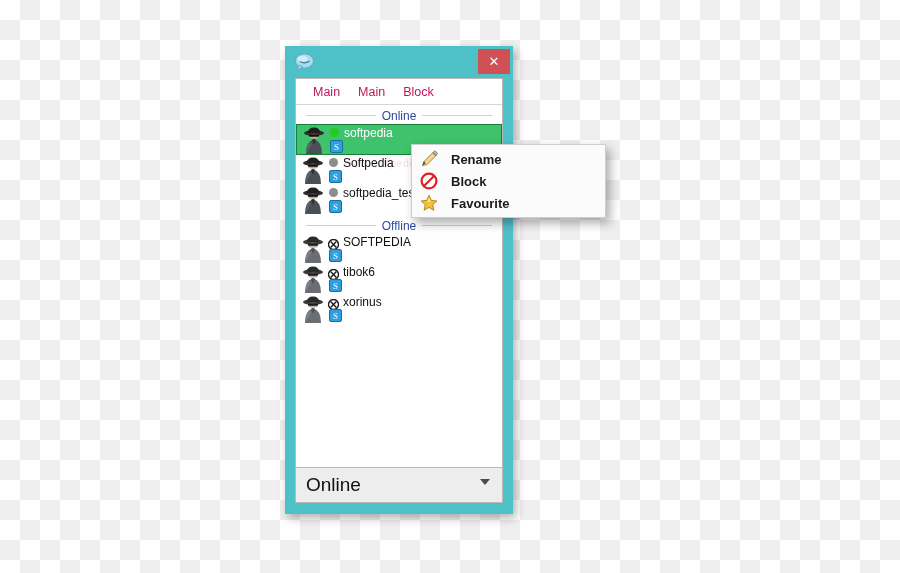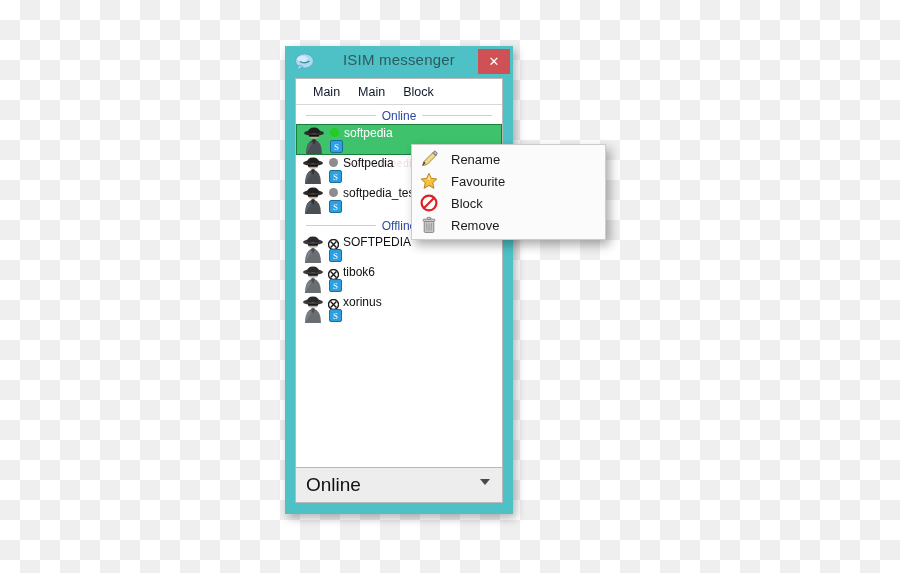--- a/index.html
+++ b/index.html
@@ -84,21 +84,21 @@
     height: 25px;
     background: #ffffff;
     border-bottom: 1px solid #d7d7d7;
     display: flex;
     align-items: center;
     padding-left: 8px;
     flex: 0 0 auto;
   }
   .menu-item {
     font-size: 12.5px;
-    color: #0f172a;
+    color: #be185d;
     padding: 2px 9px;
     cursor: pointer;
   }
 
   #contact-list {
     position: relative;
     flex: 1 1 auto;
     background: #ffffff;
     overflow: hidden;
   }
@@ -247,20 +247,21 @@
   #context-menu {
     position: absolute;
     left: 411px;
     top: 144px;
     width: 193px;
     background: #fbfbfb;
     border: 1px solid #cdcdcd;
     box-shadow: 4px 5px 10px rgba(0,0,0,0.33);
     padding: 3px 0;
     z-index: 50;
+    font-weight: bold;
   }
   .ctx-item {
     height: 22px;
     display: flex;
     align-items: center;
     cursor: pointer;
   }
   .ctx-icon {
     width: 34px;
     height: 22px;
@@ -282,21 +283,20 @@
 
   <div id="titlebar">
     <span id="app-icon">
       <svg width="19" height="18" viewBox="0 0 19 18">
         <ellipse cx="9.5" cy="8" rx="9" ry="7.2" fill="#a8dcf0" stroke="#5fa8c8" stroke-width="1"></ellipse>
         <ellipse cx="7.5" cy="5.8" rx="5.2" ry="3" fill="#d8f0fa" opacity="0.85"></ellipse>
         <path d="M4 12 L2 17 L8 13.6 Z" fill="#a8dcf0" stroke="#5fa8c8" stroke-width="0.8"></path>
         <path d="M5 8.5 Q9.5 11.5 14.5 8" stroke="#3d7f9c" stroke-width="1.1" fill="none"></path>
       </svg>
     </span>
-    <span id="title-text">ISIM messenger</span>
     <div id="close-button">✕</div>
   </div>
 
   <div id="client">
 
     <div id="menubar">
       <div class="menu-item">Main</div>
       <div class="menu-item">Main</div>
       <div class="menu-item">Block</div>
     </div>
@@ -468,42 +468,31 @@
         <path d="M13 2.5 L15 0.8 L17.4 3.4 L16 5.5 Z" fill="#b8b8c0" stroke="#6a6a74" stroke-width="0.8"></path>
         <path d="M2.5 15.5 L4 11.5 L5.5 13 Z" fill="#3a3a3a"></path>
       </svg>
     </span>
     <span class="ctx-label">Rename</span>
   </div>
 
   <div class="ctx-item">
     <span class="ctx-icon">
       <svg width="18" height="18" viewBox="0 0 18 18">
+        <circle cx="9" cy="9" r="7.4" fill="#ffffff" stroke="#e02020" stroke-width="2.2"></circle>
+        <path d="M4 14 L14 4" stroke="#e02020" stroke-width="2.2"></path>
+      </svg>
+    </span>
+    <span class="ctx-label">Block</span>
+  </div>
+
+  <div class="ctx-item">
+    <span class="ctx-icon">
+      <svg width="18" height="18" viewBox="0 0 18 18">
         <path d="M9 1.3 L11.3 6.4 L16.8 7.0 L12.7 10.8 L13.9 16.3 L9 13.4 L4.1 16.3 L5.3 10.8 L1.2 7.0 L6.7 6.4 Z" fill="#f6c13a" stroke="#b07c10" stroke-width="0.9" stroke-linejoin="round"></path>
         <path d="M9 3.2 L10.6 7.2 L9 8.2 L7.4 7.2 Z" fill="#fde39a"></path>
       </svg>
     </span>
     <span class="ctx-label">Favourite</span>
   </div>
 
-  <div class="ctx-item">
-    <span class="ctx-icon">
-      <svg width="18" height="18" viewBox="0 0 18 18">
-        <circle cx="9" cy="9" r="7.4" fill="#ffffff" stroke="#e02020" stroke-width="2.2"></circle>
-        <path d="M4 14 L14 4" stroke="#e02020" stroke-width="2.2"></path>
-      </svg>
-    </span>
-    <span class="ctx-label">Block</span>
-  </div>
-
-  <div class="ctx-item">
-    <span class="ctx-icon">
-      <svg width="18" height="18" viewBox="0 0 18 18">
-        <rect x="4.2" y="5.2" width="9.6" height="11.2" rx="1" fill="#c9c9c9" stroke="#7a7a7a" stroke-width="0.9"></rect>
-        <path d="M6.6 7.2 L6.9 14.6 M9 7.2 L9 14.6 M11.4 7.2 L11.1 14.6" stroke="#8e8e8e" stroke-width="0.9"></path>
-        <rect x="3.2" y="3.2" width="11.6" height="2.2" rx="0.8" fill="#d9d9d9" stroke="#7a7a7a" stroke-width="0.9"></rect>
-        <rect x="7.2" y="1.4" width="3.6" height="1.9" rx="0.6" fill="#d9d9d9" stroke="#7a7a7a" stroke-width="0.9"></rect>
-      </svg>
-    </span>
-    <span class="ctx-label">Remove</span>
-  </div>
 
 </div>
 
 </body></html>

